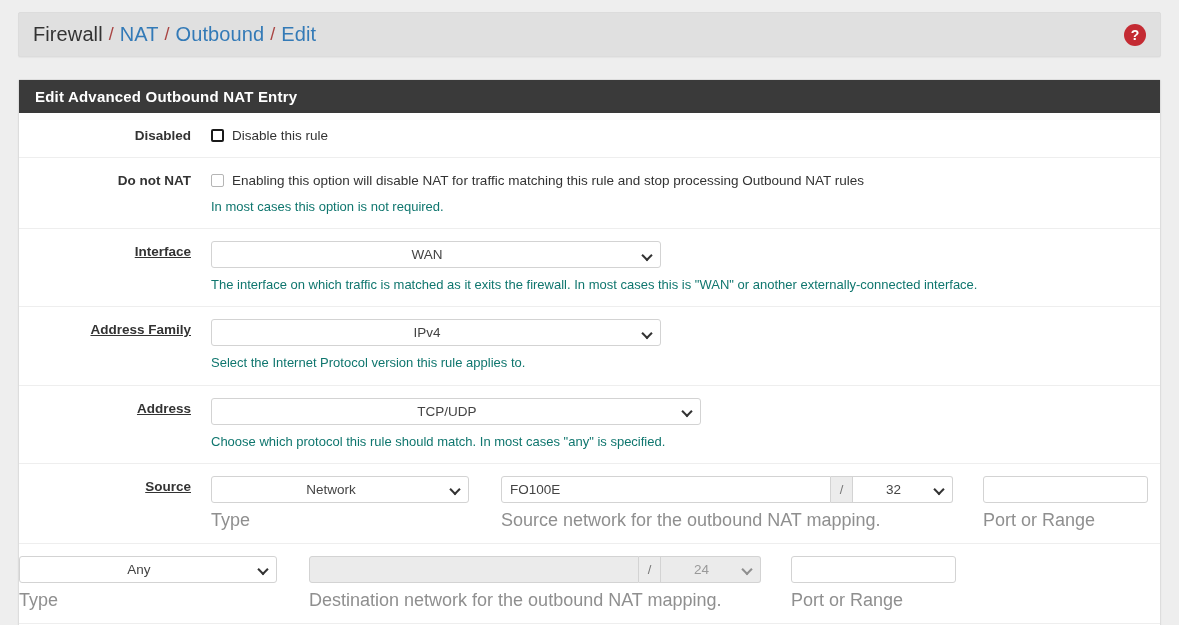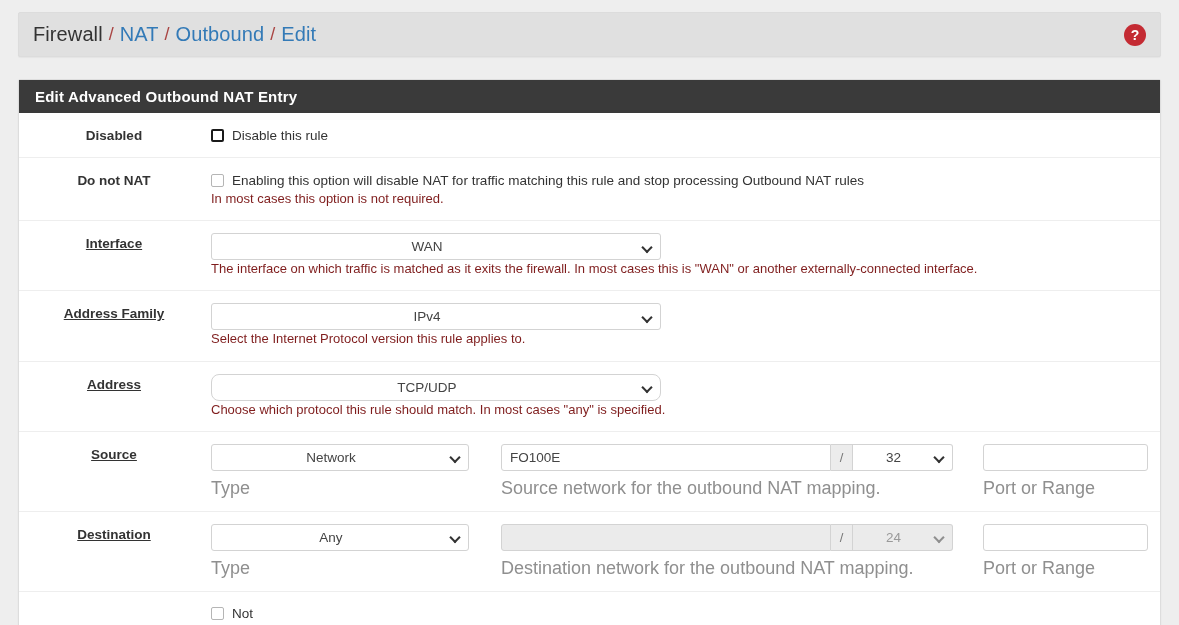--- a/index.html
+++ b/index.html
@@ -79,22 +79,22 @@
   .form-row {
     display: flex;
     border-bottom: 1px solid #eeeeee;
     padding: 12px 0;
     align-items: flex-start;
   }
   .form-row:last-child { border-bottom: none; }
   .form-label {
     width: 192px;
     flex: 0 0 192px;
-    text-align: center;
-    padding-right: 2px;
+    text-align: right;
+    padding-right: 20px;
     padding-top: 3px;
     font-size: 13.5px;
     font-weight: bold;
     color: #333333;
   }
   .form-label.required { text-decoration: underline; }
   .form-control-col {
     flex: 1 1 auto;
     padding-right: 14px;
     min-width: 0;
@@ -118,22 +118,22 @@
   .cbox.focused {
     border: 2px solid #1a1a1a;
     border-radius: 2px;
   }
   .check-text {
     font-size: 13.5px;
     color: #333333;
   }
   .help-text {
     font-size: 13px;
-    color: #7f1d1d;
-    margin-top: 0;
+    color: #0f766e;
+    margin-top: 8px;
     line-height: 1.4;
   }
 
   
   .ctl {
     height: 27px;
     border: 1px solid #d3d3d3;
     border-radius: 3px;
     background: #ffffff;
     font-size: 13.5px;
@@ -168,21 +168,21 @@
     border-right: 2px solid #333333;
     border-bottom: 2px solid #333333;
     transform: rotate(45deg);
   }
   .sel.disabled .chev::before {
     border-right-color: #8f8f8f;
     border-bottom-color: #8f8f8f;
   }
   .w-interface { width: 450px; }
   .w-family    { width: 450px; }
-  .w-protocol  { width: 450px; border-radius: 8px; }
+  .w-protocol  { width: 490px; }
 
   
   .sd-grid {
     display: flex;
     gap: 0;
     align-items: flex-start;
   }
   .sd-col-type  { width: 258px; flex: 0 0 258px; margin-right: 32px; }
   .sd-col-net   { width: 452px; flex: 0 0 452px; margin-right: 30px; }
   .sd-col-port  { width: 165px; flex: 0 0 165px; }
@@ -324,21 +324,20 @@
             <div class="sd-col-port">
               <div class="ctl port-input"></div>
               <div class="sub-label">Port or Range</div>
             </div>
 
           </div>
         </div>
       </div>
 
       <div class="form-row">
-        <div class="form-label required">Destination</div>
         <div class="form-control-col">
           <div class="sd-grid">
 
             <div class="sd-col-type">
               <div class="ctl sel">
                 <span>Any</span>
                 <span class="chev"></span>
               </div>
               <div class="sub-label">Type</div>
             </div>

